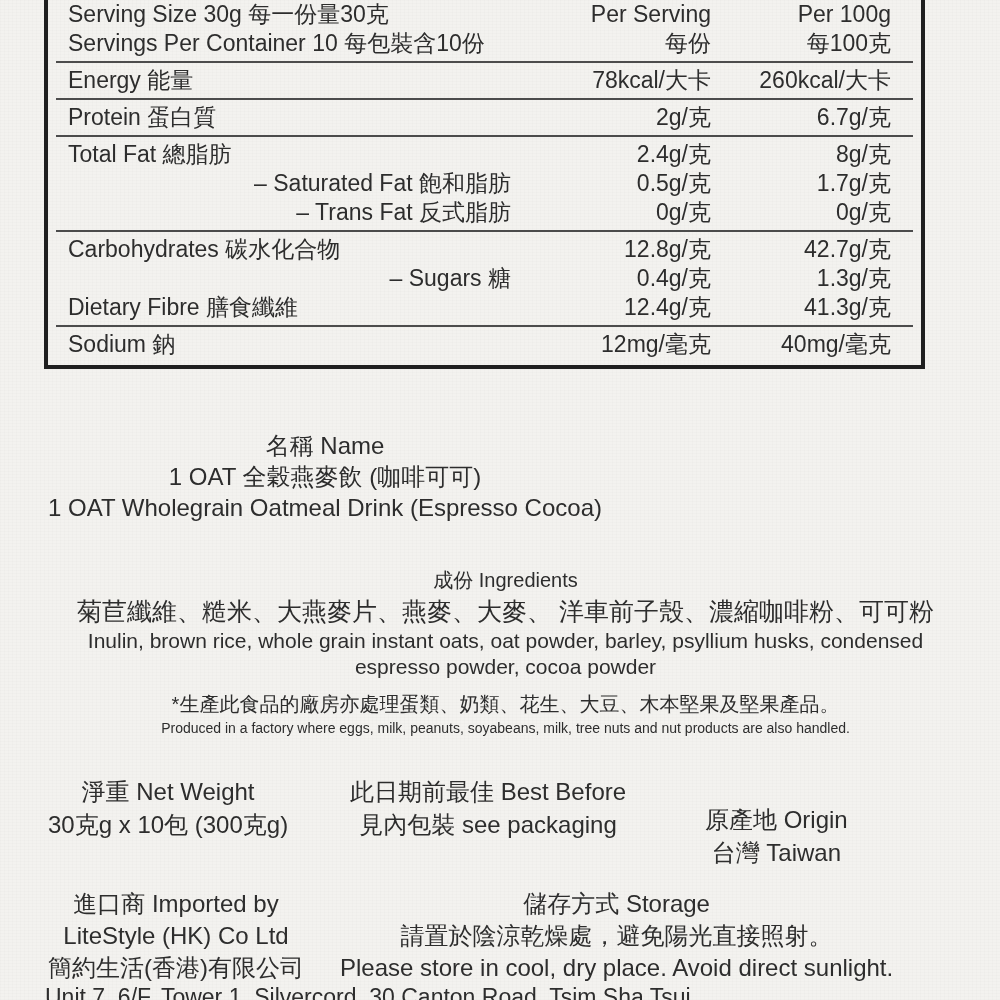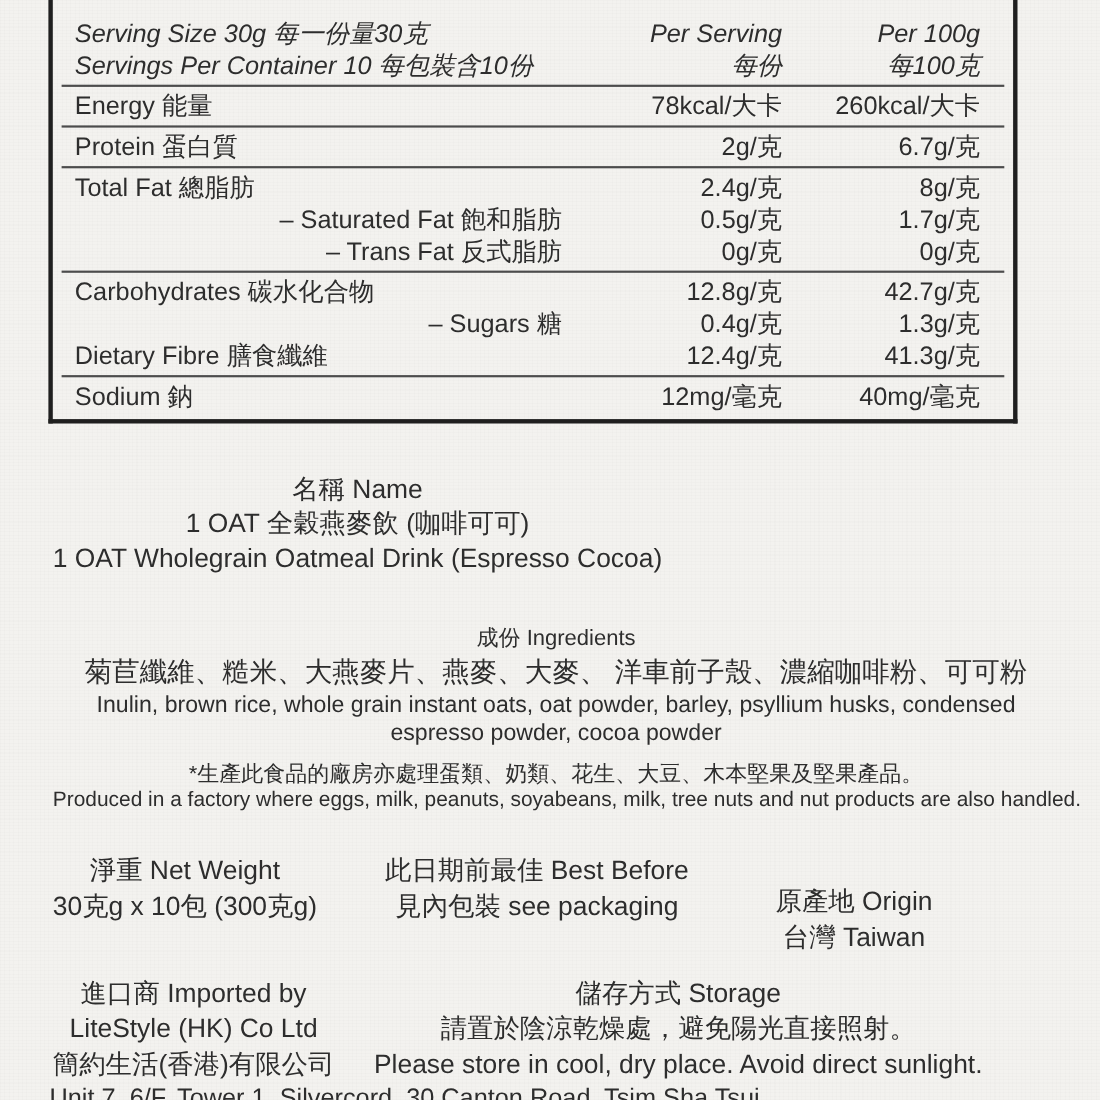--- a/index.html
+++ b/index.html
@@ -11,40 +11,40 @@
       repeating-linear-gradient(0deg, rgba(0,0,0,0.012) 0 1px, transparent 1px 3px),
       repeating-linear-gradient(90deg, rgba(0,0,0,0.010) 0 1px, transparent 1px 4px);
   }
 
   
   .ntable {
     position:absolute; left:44px; top:0; width:881px; box-sizing:border-box;
     border:4px solid #1f1f1f; border-top:none;
   }
   .tgroup { padding:3px 30px 3px 20px; }
-  .tgroup.thead { padding-top:16px;font-style:italic; }
+  .tgroup.thead { padding-top:0; }
   .tgroup.tlast { padding-bottom:6px; }
   .trow { display:flex; align-items:baseline; font-size:23px; line-height:29px; }
   .tlabel { flex:1; white-space:nowrap; }
   .trow.sub .tlabel { padding-left:36px;text-align:right; }
   .tv1 { width:200px; text-align:right; white-space:nowrap; }
   .tv2 { width:180px; text-align:right; white-space:nowrap; }
   .tdivider { border-top:2px solid #4c4c4c; margin:0 8px; height:0; }
 
   
   .sec { position:absolute;text-align:center; }
   .line24 { font-size:24px; line-height:31px; white-space:nowrap; }
   .name-block { left:48px; top:430px; }
 
   .ing-block { left:48px; top:565px; width:915px; }
   .ing-head { font-size:20px; line-height:30px; }
   .ing-zh { font-size:25px; line-height:33px; white-space:nowrap; }
   .ing-en { font-size:21px; line-height:26px; white-space:nowrap; }
   .allergen-zh { font-size:20px; line-height:24px; margin-top:12px; white-space:nowrap; }
-  .allergen-en { font-size:19px; line-height:24px; white-space:nowrap; }
+  .allergen-en { font-size:14px; line-height:24px; white-space:nowrap; }
 
   .col-block .line24 { line-height:33px; }
   .netweight-block { left:48px; top:775px; }
   .bestbefore-block { left:350px; top:775px; }
   .origin-block { left:705px; top:803px; }
 
   .importer-block { left:48px; top:888px; }
   .importer-block .line24 { line-height:32px; }
   .storage-block { left:340px; top:888px; }
   .storage-block .line24 { line-height:32px; }

